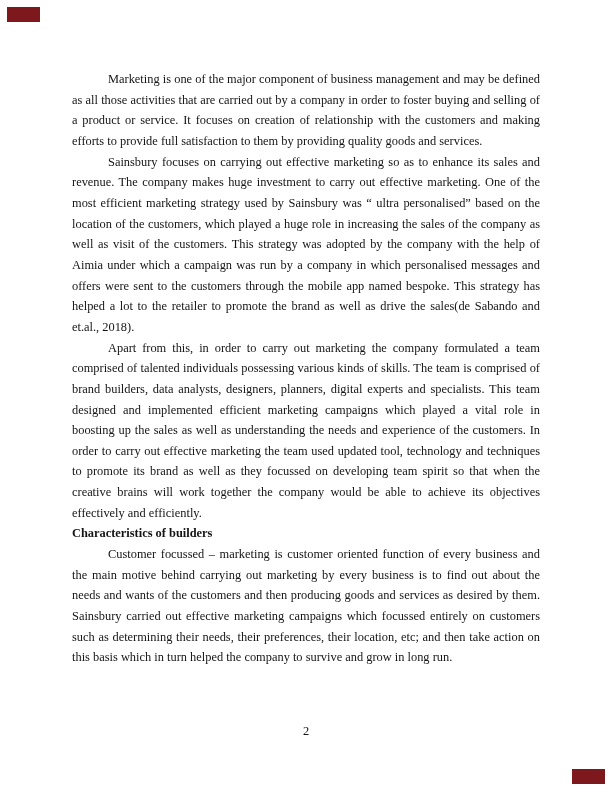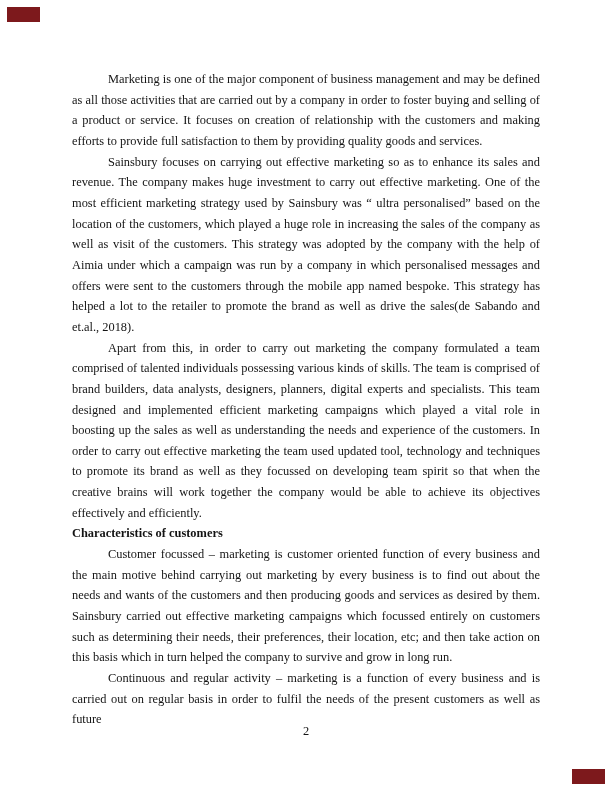--- a/index.html
+++ b/index.html
@@ -63,22 +63,21 @@
 <body>
 
 <div class="page">
 
   <div class="corner-mark top-left" style="background: rgb(125, 25, 28);"></div>
 
   <div class="content">
     <p>Marketing is one of the major component of business management and may be defined as all those activities that are carried out by a company in order to foster buying and selling of a product or service. It focuses on creation of relationship with the customers and making efforts to provide full satisfaction to them by providing quality goods and services.</p>
     <p>Sainsbury focuses on carrying out effective marketing so as to enhance its sales and revenue. The company makes huge investment to carry out effective marketing. One of the most efficient marketing strategy used by Sainsbury was “ ultra personalised” based on the location of the customers, which played a huge role in increasing the sales of the company as well as visit of the customers. This strategy was adopted by the company with the help of Aimia under which a campaign was run by a company in which personalised messages and offers were sent to the customers through the mobile app named bespoke. This strategy has helped a lot to the retailer to promote the brand as well as drive the sales(de Sabando and et.al., 2018).</p>
     <p>Apart from this, in order to carry out marketing the company formulated a team comprised of talented individuals possessing various kinds of skills. The team is comprised of brand builders, data analysts, designers, planners, digital experts and specialists. This team designed and implemented efficient marketing campaigns which played a vital role in boosting up the sales as well as understanding the needs and experience of the customers. In order to carry out effective marketing the team used updated tool, technology and techniques to promote its brand as well as they focussed on developing team spirit so that when the creative brains will work together the company would be able to achieve its objectives effectively and efficiently.</p>
-    <h2>Characteristics of customers</h2>
+    <h2>Characteristics of builders</h2>
     <p>Customer focussed – marketing is customer oriented function of every business and the main motive behind carrying out marketing by every business is to find out about the needs and wants of the customers and then producing goods and services as desired by them. Sainsbury carried out effective marketing campaigns which focussed entirely on customers such as determining their needs, their preferences, their location, etc; and then take action on this basis which in turn helped the company to survive and grow in long run.</p>
-    <p class="cont">Continuous and regular activity – marketing is a function of every business and is carried out on regular basis in order to fulfil the needs of the present customers as well as future</p>
   </div>
 
   <div class="page-number">2</div>
 
   <div class="corner-mark bottom-right" style="background: rgb(125, 25, 28);"></div>
 
 </div>
 
 </body></html>

